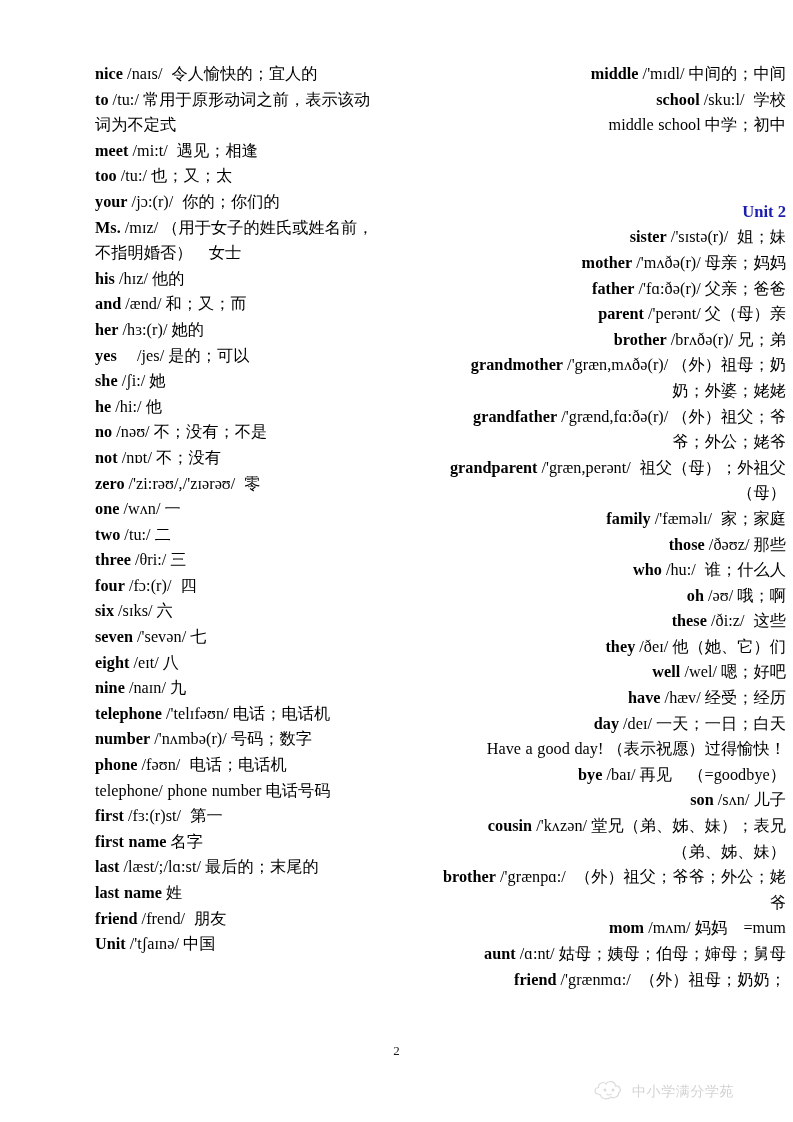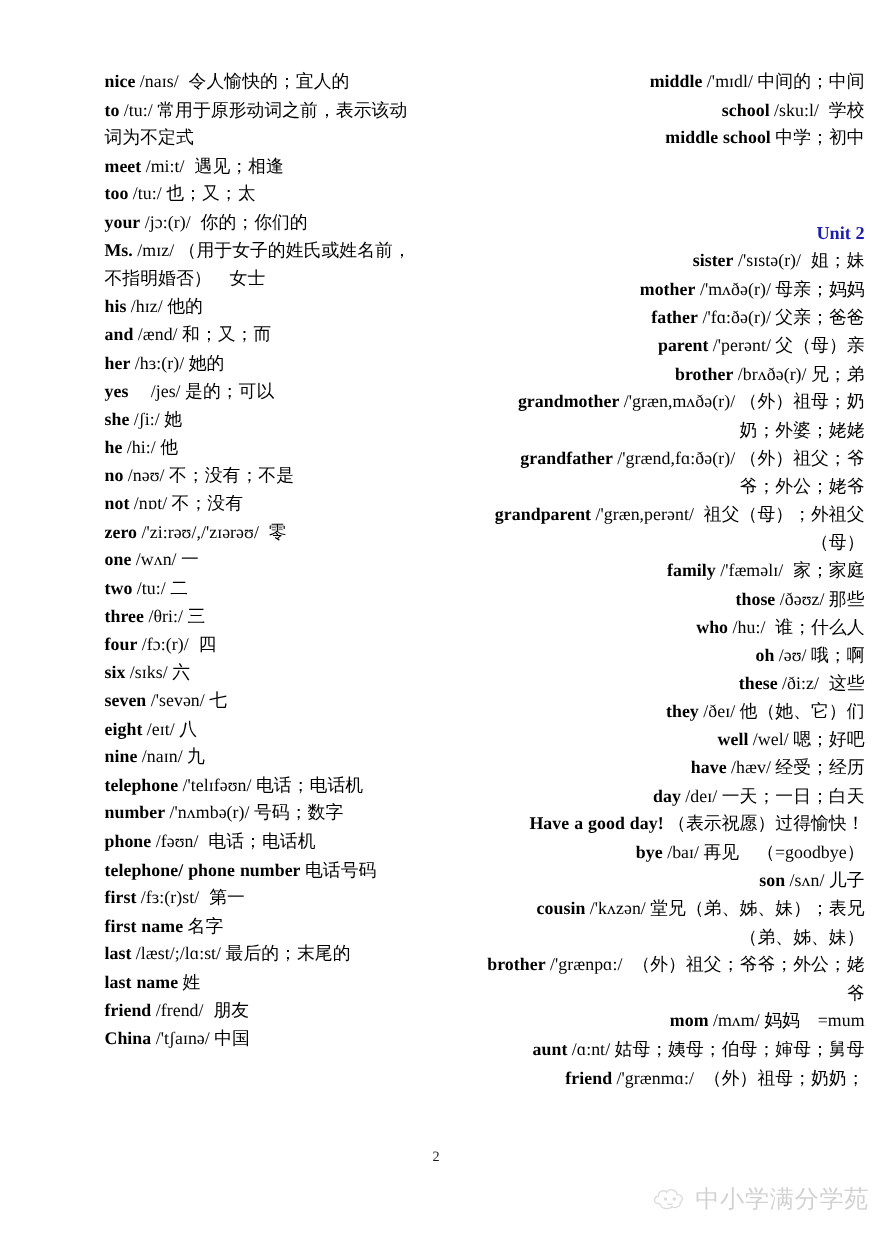--- a/index.html
+++ b/index.html
@@ -57,21 +57,21 @@
     line-height: 25.6px;
     margin: 0;
     text-indent: 0;
     word-spacing: 0.4px;
     letter-spacing: 0.05px;
   }
   .hw {              
     font-weight: bold;
   }
   .hw-plain {        
-    font-weight: bold;
+    font-weight: normal;
   }
   .ipa {             
     font-weight: normal;
   }
   .def {             
     font-weight: normal;
   }
   .sp {              
     display: inline-block;
     width: 9px;
@@ -116,21 +116,21 @@
     opacity: 0.30;
   }
   #watermark .wm-logo {
     width: 34px;
     height: 34px;
     margin-right: 6px;
     flex: 0 0 auto;
   }
   #watermark .wm-text {
     font-family: "DejaVu Sans", "Liberation Sans", sans-serif;
-    font-size: 22px;
+    font-size: 14px;
     line-height: 20px;
     color: #6b6b6b;
     letter-spacing: 0.6px;
     white-space: nowrap;
   }
 </style>
 </head>
 <body>
 
 <div id="page">
@@ -164,21 +164,21 @@
           <div class="entry"><span class="hw">nine</span><span class="sp-sm"></span><span class="ipa">/naɪn/</span><span class="sp-sm"></span><span class="def">九</span></div>
           <div class="entry"><span class="hw">telephone</span><span class="sp-sm"></span><span class="ipa">/'telɪfəʊn/</span><span class="sp-sm"></span><span class="def">电话；电话机</span></div>
           <div class="entry"><span class="hw">number</span><span class="sp-sm"></span><span class="ipa">/'nʌmbə(r)/</span><span class="sp-sm"></span><span class="def">号码；数字</span></div>
           <div class="entry"><span class="hw">phone</span><span class="sp-sm"></span><span class="ipa">/fəʊn/</span><span class="sp"></span><span class="def">电话；电话机</span></div>
           <div class="entry"><span class="hw-plain">telephone/ phone number</span><span class="sp-sm"></span><span class="def">电话号码</span></div>
           <div class="entry"><span class="hw">first</span><span class="sp-sm"></span><span class="ipa">/fɜ:(r)st/</span><span class="sp"></span><span class="def">第一</span></div>
           <div class="entry"><span class="hw">first name</span><span class="sp-sm"></span><span class="def">名字</span></div>
           <div class="entry"><span class="hw">last</span><span class="sp-sm"></span><span class="ipa">/læst/;/lɑ:st/</span><span class="sp-sm"></span><span class="def">最后的；末尾的</span></div>
           <div class="entry"><span class="hw">last name</span><span class="sp-sm"></span><span class="def">姓</span></div>
           <div class="entry"><span class="hw">friend</span><span class="sp-sm"></span><span class="ipa">/frend/</span><span class="sp"></span><span class="def">朋友</span></div>
-          <div class="entry"><span class="hw">China</span><span class="sp-sm"></span><span class="ipa">/'tʃaɪnə/</span><span class="sp-sm"></span><span class="def">中国</span></div>
+          <div class="entry"><span class="hw">Unit</span><span class="sp-sm"></span><span class="ipa">/'tʃaɪnə/</span><span class="sp-sm"></span><span class="def">中国</span></div>
         </div>
     </div>
 
     <div class="column" id="col-right">
       <div id="right-entries-pre">
           <div class="entry"><span class="hw">middle</span><span class="sp-sm"></span><span class="ipa">/'mɪdl/</span><span class="sp-sm"></span><span class="def">中间的；中间</span></div>
           <div class="entry"><span class="hw">school</span><span class="sp-sm"></span><span class="ipa">/sku:l/</span><span class="sp"></span><span class="def">学校</span></div>
           <div class="entry"><span class="hw-plain">middle school</span><span class="sp-sm"></span><span class="def">中学；初中</span></div>
         </div>
       <div class="unit-gap"></div>

